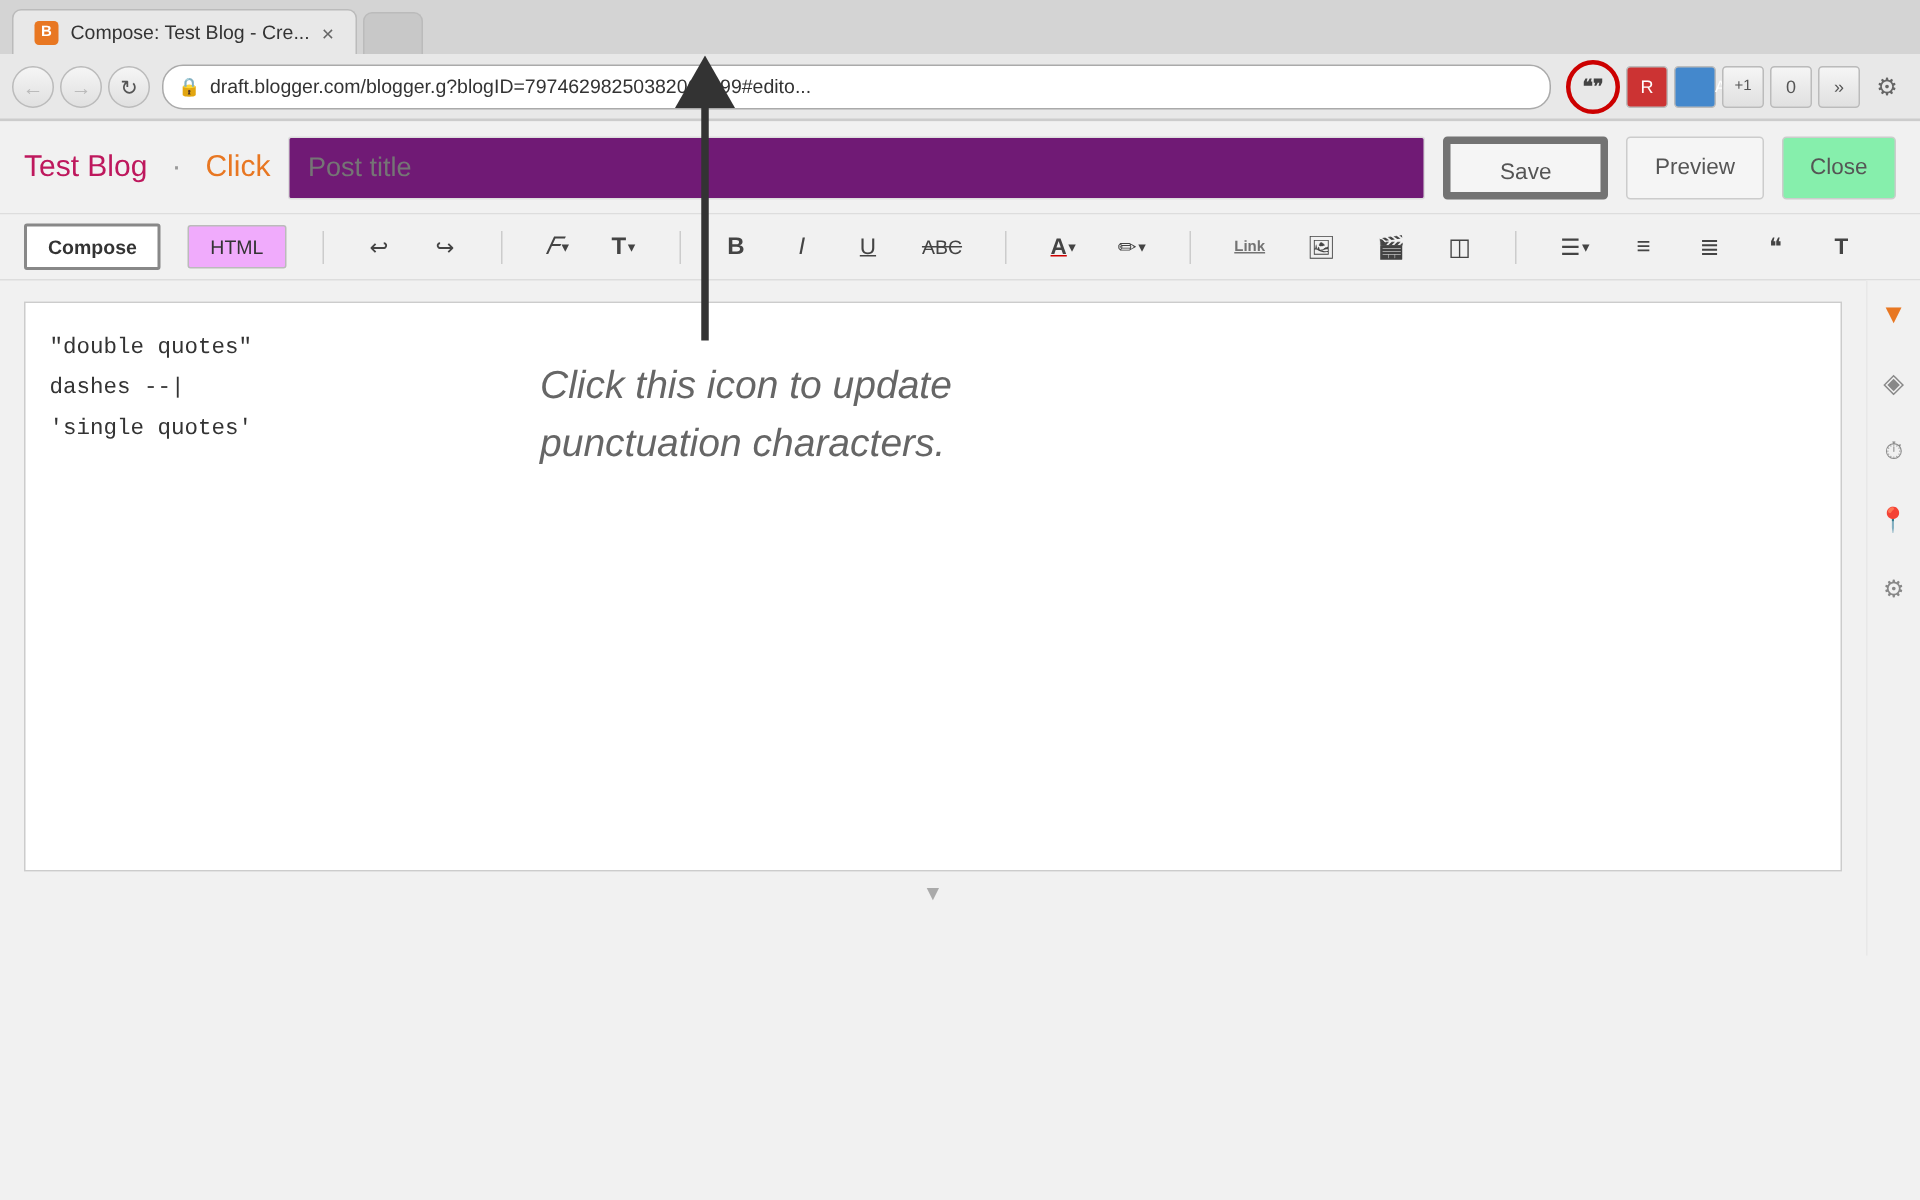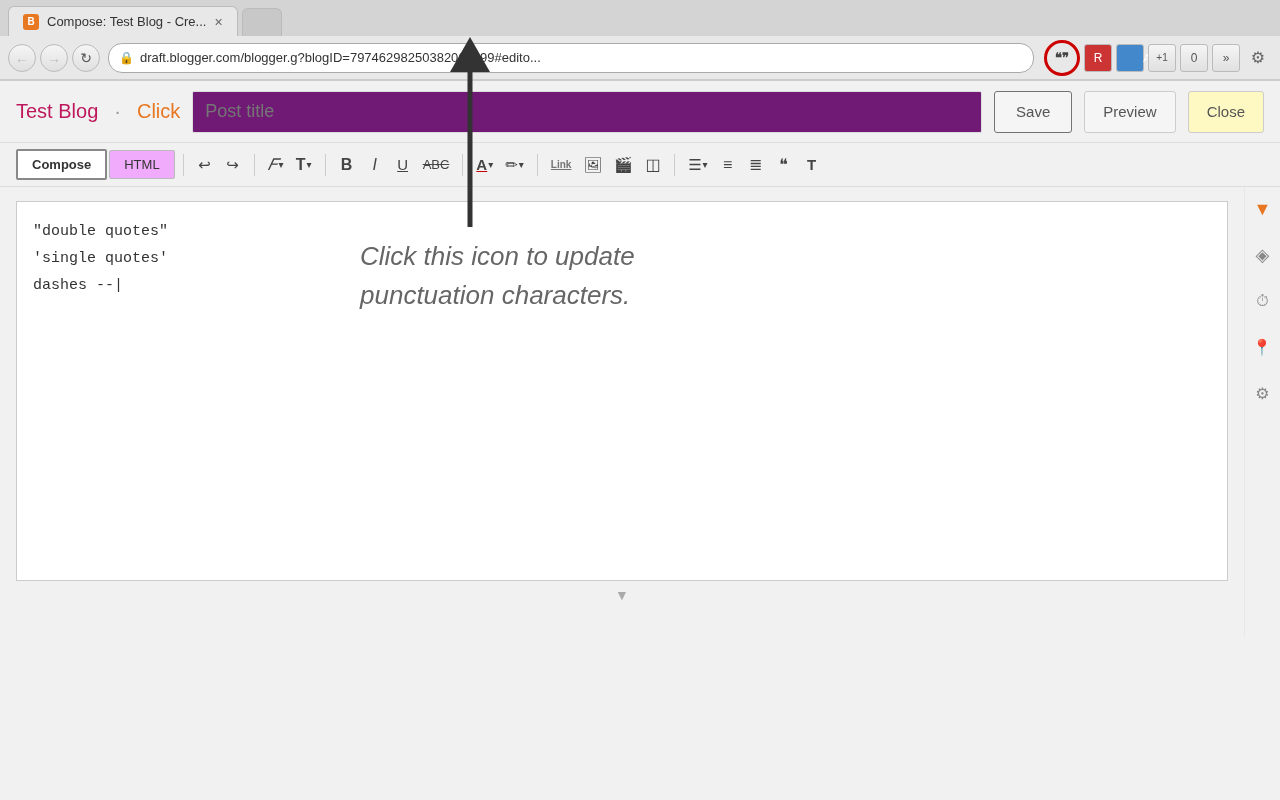--- a/index.html
+++ b/index.html
@@ -162,56 +162,56 @@
       padding: 10px 22px;
       font-size: 16px;
       font-weight: bold;
       cursor: pointer;
       border-radius: 3px;
       height: 42px;
     }
     .btn-save {
       background: #f5f5f5;
       color: #555;
-      border: 1px solid #737373;
-      padding: 10px 21px;
+      border: 5px solid #737373;
+      padding: 10px 33px;
       font-size: 15px;
       cursor: pointer;
       border-radius: 3px;
       height: 42px;
     }
     .btn-preview {
       background: #f5f5f5;
       color: #555;
       border: 1px solid #ccc;
       padding: 10px 18px;
       font-size: 15px;
       cursor: pointer;
       border-radius: 3px;
       height: 42px;
     }
     .btn-close {
-      background: #fef9c3;
+      background: #86efac;
       color: #555;
       border: 1px solid #ccc;
       padding: 10px 18px;
       font-size: 15px;
       cursor: pointer;
       border-radius: 3px;
       height: 42px;
     }
 
     
     .editor-toolbar {
       display: flex;
       align-items: center;
       padding: 6px 16px;
       background: #f1f1f1;
       border-bottom: 1px solid #ddd;
-      gap: 2px;
+      gap: 18px;
       flex-wrap: nowrap;
     }
     .toolbar-mode-btn {
       padding: 6px 14px;
       border: 1px solid #bbb;
       background: #f0abfc;
       font-size: 13px;
       cursor: pointer;
       border-radius: 2px;
       color: #333;
@@ -398,22 +398,22 @@
     <button class="toolbar-btn">
       <span style="font-weight:bold;font-size:15px;">T</span>
     </button>
   </div>
 
   <div style="display:flex; position:relative;">
 
     <div style="flex:1; padding: 14px 16px 8px 16px; position:relative;">
       <div style="border:1px solid #ccc; background:white; min-height:380px; padding:16px; font-family:'Courier New',monospace; font-size:15px; color:#333; line-height:1.8;">
         <div>"double quotes"</div>
+        <div>dashes --|</div>
         <div>'single quotes'</div>
-        <div>dashes --|</div>
       </div>
 
       <div style="position:absolute; top:50px; left:360px; pointer-events:none;">
         <div style="font-size:26px; color:#666; font-style:italic; line-height:1.5;">
           <div>Click this icon to update</div>
           <div>punctuation characters.</div>
         </div>
 
         <svg class="arrow-svg" width="200" height="200" style="position:absolute; top:-200px; left:50px;">
 

